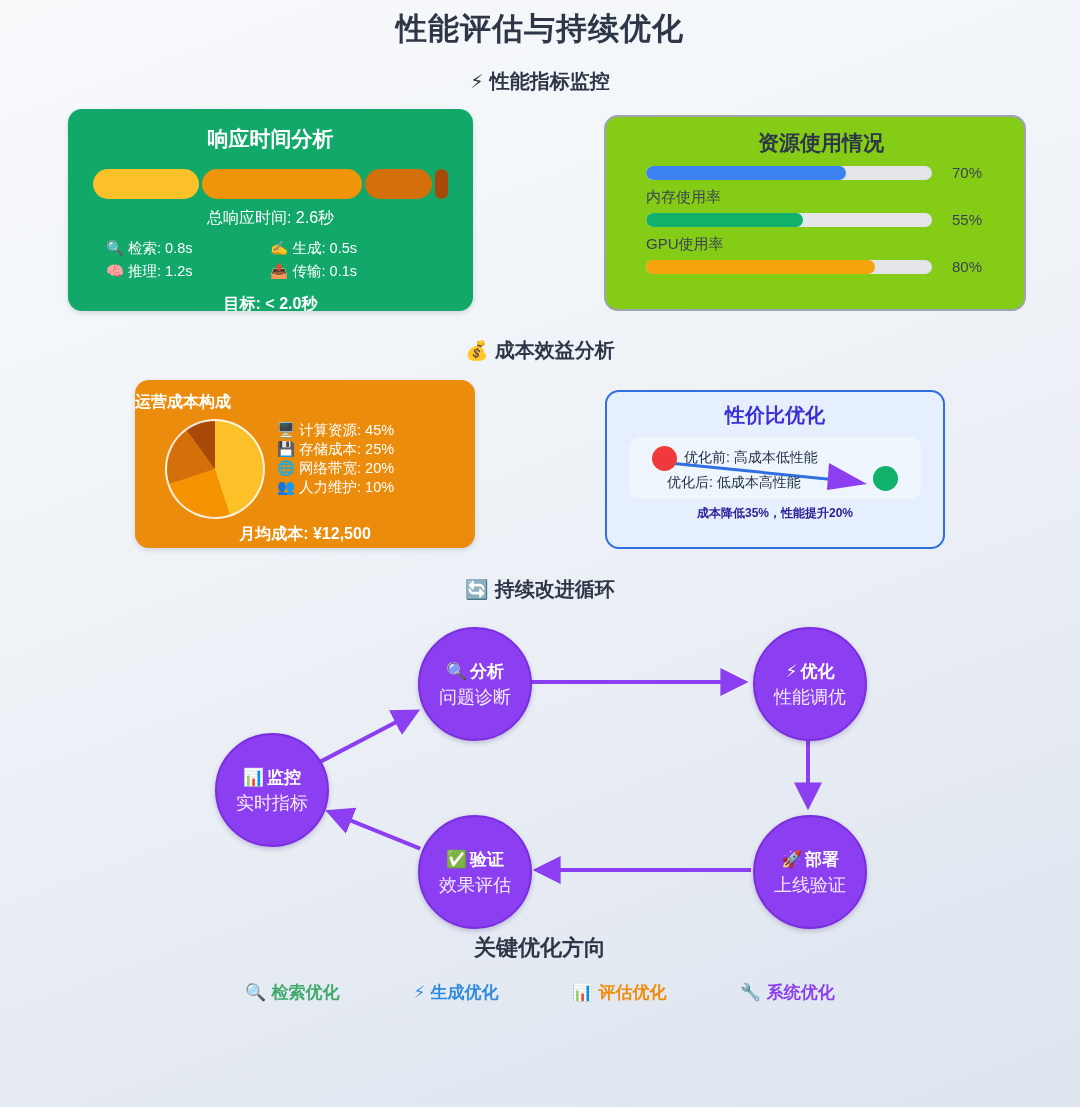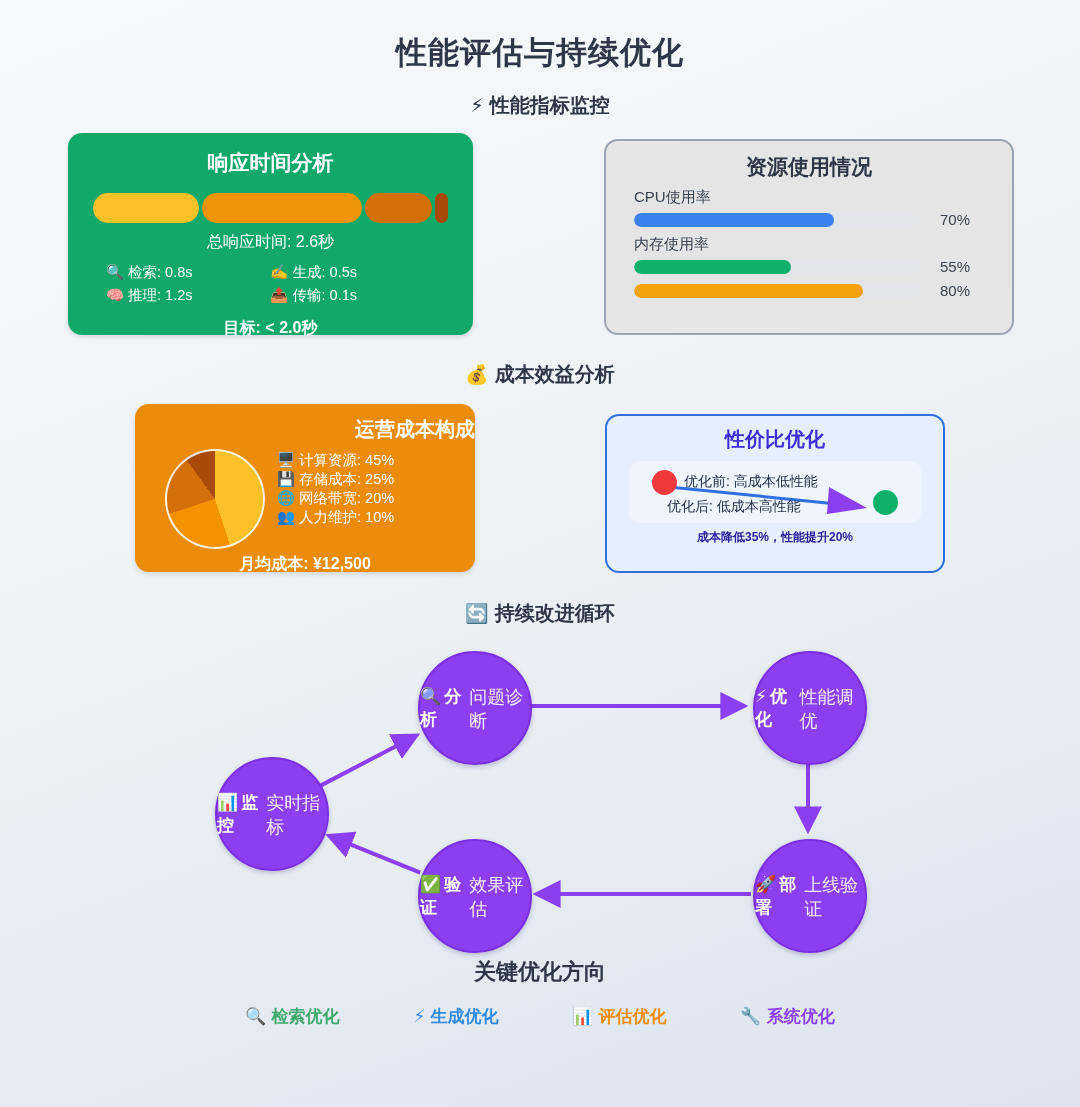--- a/index.html
+++ b/index.html
@@ -10,21 +10,21 @@
     color:#2c3444;
     overflow:hidden;
     position:relative;
   }
   .page-title{
     text-align:center;
     font-size:31px;
     font-weight:bold;
     color:#2d3748;
     letter-spacing:1px;
-    padding-top:32px;
+    padding-top:8px;
   }
   .section-head{
     text-align:center;
     font-size:20px;
     font-weight:bold;
     color:#2d3748;
     margin-top:18px;
   }
   .section-head .emo{font-size:19px;margin-right:6px;}
 
@@ -56,42 +56,42 @@
     margin:10px 38px 0 38px;row-gap:4px;
   }
   .metrics div{color:#fff;font-size:14.5px;}
   .metrics .emo{margin-right:4px;}
   .goal{
     text-align:center;color:#ffffff;font-size:16px;font-weight:bold;margin-top:13px;
   }
 
   .res-card{
     position:absolute;left:604px;top:6px;width:406px;height:192px;
-    background:#e5e5e5;border:2px solid #9aa4b2;border-radius:14px;
+    background:#84cc16;border:2px solid #9aa4b2;border-radius:14px;padding-left:12px;
   }
   .res-card .rc-title{
     text-align:center;font-size:21px;font-weight:bold;color:#2d3748;padding-top:12px;
   }
   .res-row{margin:7px 28px 0 28px;}
   .res-label{font-size:15px;color:#3a4352;}
   .res-track-wrap{display:flex;align-items:center;gap:20px;margin-top:4px;}
   .res-track{
     flex:1;height:14px;background:#e3e5e8;border-radius:7px;overflow:hidden;
   }
   .res-fill{height:14px;border-radius:7px;}
   .res-pct{font-size:15px;color:#3a4352;width:44px;}
 
   
   .row2{position:relative;height:178px;margin-top:16px;}
   .orange-card{
     position:absolute;left:135px;top:0;width:340px;height:168px;
     background:#ec8c0c;border-radius:14px;box-shadow:0 2px 5px rgba(40,60,80,.16);
   }
   .orange-card .oc-title{
-    text-align:right;color:#fff;font-size:20px;font-weight:bold;padding-top:12px;
+    text-align:left;color:#fff;font-size:16px;font-weight:bold;padding-top:12px;
   }
   .oc-body{display:flex;align-items:flex-start;margin-top:6px;}
   .pie{
     width:96px;height:96px;border-radius:50%;margin-left:30px;
     border:2px solid rgba(255,255,255,.85);
   }
   .pie-legend{margin-left:12px;margin-top:2px;}
   .pie-legend div{color:#fff;font-size:14.5px;line-height:19px;}
   .pie-legend .emo{margin-right:4px;}
   .oc-foot{
@@ -121,21 +121,21 @@
   }
 
   
   .cycle-wrap{position:relative;height:320px;margin-top:8px;}
   .cycle-svg{position:absolute;left:0;top:0;}
   .node{
     position:absolute;width:110px;height:110px;border-radius:50%;
     background:#8b3ff0;
     border:2px solid #7a2ee0;
     box-shadow:0 2px 5px rgba(60,30,120,.25);
-    display:flex;flex-direction:row;align-items:center;justify-content:center;
+    display:flex;flex-direction:column;align-items:center;justify-content:center;
   }
   .node .n-title{color:#fff;font-size:17px;font-weight:bold;}
   .node .n-sub{color:#f2eaff;font-size:18px;margin-top:2px;}
   .node .emo{margin-right:3px;}
 
   .footer-title{
     text-align:center;font-size:22px;font-weight:bold;color:#2d3748;margin-top:2px;
   }
   .footer-items{
     display:flex;justify-content:center;gap:74px;margin-top:18px;
@@ -169,40 +169,40 @@
       <div><span class="emo">🧠</span><span>推理: 1.2s</span></div>
       <div><span class="emo">📤</span><span>传输: 0.1s</span></div>
     </div>
     <div class="goal">目标: &lt; 2.0秒</div>
   </div>
 
   <div class="res-card">
     <div class="rc-title">资源使用情况</div>
 
     <div class="res-row">
-      <div class="res-label">CPU使用率</div>
       <div class="res-track-wrap">
         <div class="res-track">
             <div class="res-fill" style="width: 70%; background: rgb(59, 130, 240);"></div>
           </div>
         <div class="res-pct">70%</div>
       </div>
     </div>
 
     <div class="res-row">
       <div class="res-label">内存使用率</div>
       <div class="res-track-wrap">
         <div class="res-track">
             <div class="res-fill" style="width: 55%; background: rgb(16, 177, 107);"></div>
           </div>
         <div class="res-pct">55%</div>
       </div>
     </div>
 
     <div class="res-row">
+      <div class="res-label">GPU使用率</div>
       <div class="res-track-wrap">
         <div class="res-track">
             <div class="res-fill" style="width: 80%; background: rgb(245, 162, 11);"></div>
           </div>
         <div class="res-pct">80%</div>
       </div>
     </div>
   </div>
 </div>
 

